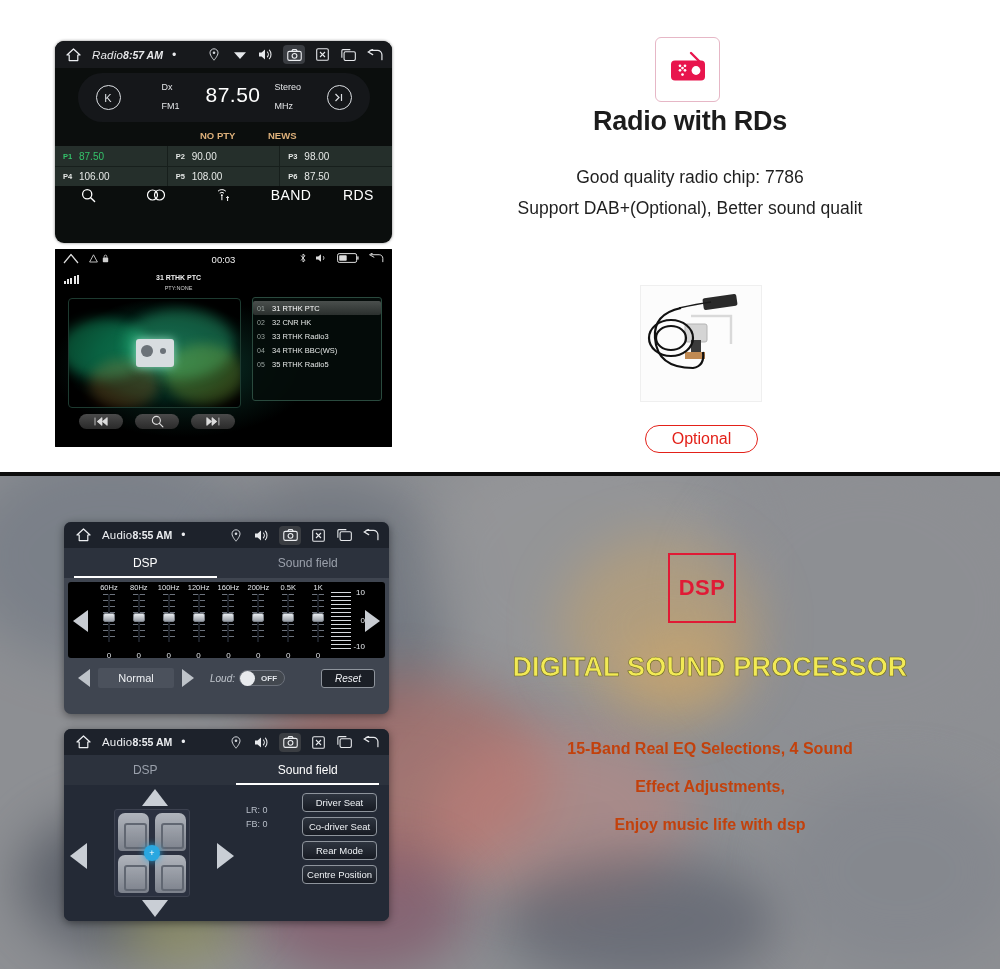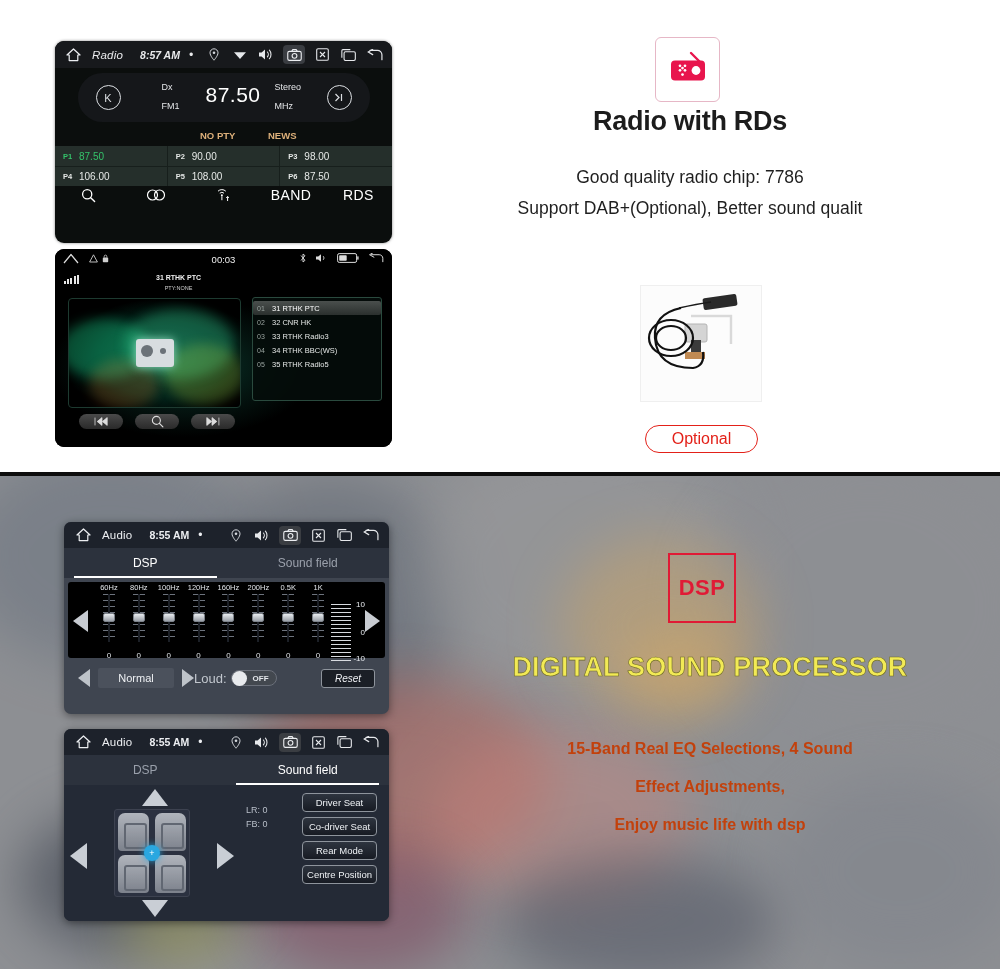--- a/index.html
+++ b/index.html
@@ -26,21 +26,21 @@
     position: absolute; left: 55px; top: 41px; width: 337px; height: 202px;
     background: #0b0e0d; border-radius: 9px; overflow: hidden;
     box-shadow: 0 0 3px rgba(0,0,0,.5);
   }
   .statusbar {
     height: 27px; background: #17191c; display: flex; align-items: center;
     padding: 0 9px; color: #e9eaec; font-size: 11px; position: relative; font-style: italic;
   }
   .sb-home { width: 18px; display:flex; align-items:center; justify-content:center; }
   .sb-title { margin-left: 10px; font-size: 11.5px; letter-spacing:.2px; }
-  .sb-time { margin-left: 17px; font-size: 10.5px; font-weight: bold; }
+  .sb-time { font-size: 10.5px; font-weight: bold; }
   .sb-dot { margin-left: 9px; font-size: 12px; line-height: 1; }
   .sb-right { margin-left: auto; display: flex; align-items: center; gap: 9px; }
   .sb-ic { width: 17px; height: 17px; display: flex; align-items: center; justify-content: center; }
   .sb-ic.hl { background: #3a3d42; border-radius: 4px; width: 22px; height: 19px; }
 
   
   .freq-ruler { height: 29px; background: #0b0e12; position: relative; }
   .ruler-ticks { position: absolute; left: 4px; right: 4px; top: 2px; height: 9px;
      background: repeating-linear-gradient(to right, #7d838c 0px, #7d838c 1px, transparent 1px, transparent 5.1px);
      border-top: 1px solid #7d838c;}
@@ -84,21 +84,21 @@
   .p-cell.active .p-idx, .p-cell.active .p-val { color: #34c26a; }
 
   
   .radio-bottom { height: 18px; background:#0b0e0d; display:flex; align-items:center; color:#fff;}
   .rb { flex:1; display:flex; align-items:center; justify-content:center; font-size:11px;}
   .rb.txt { font-size: 14px; letter-spacing:.4px;}
 
   
   .vis-screen {
     position:absolute; left:55px; top:249px; width:337px; height:198px;
-    background:#000; border-radius:9px; overflow:hidden;
+    background:#000; border-radius:1px; overflow:hidden;
   }
   .vis-status { height:20px; background:#000; display:flex; align-items:center; padding:0 8px; color:#d8d8d8; font-size:8px;}
   .vis-status .vtime { position:absolute; left:50%; transform:translateX(-50%); font-size:9.5px; color:#efefef;}
   .vis-right { margin-left:auto; display:flex; align-items:center; gap:9px;}
   .vis-body { position:relative; height:178px;
      background: radial-gradient(ellipse 170px 90px at 38% 55%, #0b3a2e 0%, #041410 48%, #000 78%); }
   .sig-bars { position:absolute; left:9px; top:6px; display:flex; align-items:flex-end; gap:1.2px; height:9px;}
   .sig-bars i { width:2px; background:#e6e6e6; display:block;}
   .rds-name { position:absolute; left:101px; top:4px; text-align:center; color:#f0f0f0; font-size:7px; font-weight:bold; line-height:1.5;}
   .rds-name small { display:block; font-size:5.5px; color:#cfcfcf; font-weight:normal;}
@@ -174,31 +174,31 @@
   .band .lbl { font-size:7.5px; color:#e3e6ea; margin-top:1px;}
   .band .track { position:absolute; top:12px; width:2px; height:48px; background:#1b1f26; left:50%; transform:translateX(-50%);}
   .band .ticks { position:absolute; top:12px; left:50%; transform:translateX(-50%); width:12px; height:48px;
      background: repeating-linear-gradient(to bottom, #6d737d 0 1px, transparent 1px 6px);}
   .band .knob { position:absolute; top:31px; left:50%; transform:translateX(-50%); width:12px; height:9px;
      background:linear-gradient(to bottom,#e9ecef,#9aa0a8); border-radius:2px; border:1px solid #7c828a;}
   .band .val { position:absolute; bottom:-2px; left:50%; transform:translateX(-50%); font-size:8px; color:#dfe2e6;}
   .arrow-l, .arrow-r { position:absolute; top:28px; width:0; height:0; }
   .arrow-l { left:5px; border-top:11px solid transparent; border-bottom:11px solid transparent; border-right:15px solid #c8ccd2;}
   .arrow-r { right:5px; border-top:11px solid transparent; border-bottom:11px solid transparent; border-left:15px solid #c8ccd2;}
-  .scale-box { position:absolute; right:24px; top:20px; width:30px; height:62px;}
+  .scale-box { position:absolute; right:24px; top:8px; width:30px; height:62px;}
   .scale-lines { position:absolute; left:0; top:2px; width:20px; height:58px;
      background: repeating-linear-gradient(to bottom, #d8dbe0 0 1.5px, transparent 1.5px 4px);}
   .scale-box em { position:absolute; right:-4px; font-size:8px; font-style:normal; color:#e7eaee;}
 
   .eq-ctrl { position:relative; height:28px; margin:6px 6px 0; display:flex; align-items:center;}
   .tri-l { width:0;height:0;border-top:9px solid transparent;border-bottom:9px solid transparent;border-right:12px solid #bec3c9; margin-left:8px;}
   .tri-r { width:0;height:0;border-top:9px solid transparent;border-bottom:9px solid transparent;border-left:12px solid #bec3c9; margin-left:8px;}
   .mode-box { width:76px; height:20px; background:#4b515c; border-radius:2px; display:flex; align-items:center; justify-content:center;
      color:#eef0f3; font-size:11px; margin-left:8px;}
-  .loud-lbl { margin-left:0; font-size:13px; color:#c2c7ce;}
+  .loud-lbl { margin-left:16px; font-size:10px; color:#c2c7ce;font-style:italic;}
   .toggle { margin-left:4px; width:46px; height:16px; border-radius:8px; background:#43484f; border:1px solid #6b707a;
      display:flex; align-items:center;}
   .toggle .kn { width:15px; height:15px; border-radius:50%; background:#e8eaed; margin-left:0px;}
   .toggle .off { margin-left:6px; font-size:8px; color:#e3e6ea; font-weight:bold;}
   .reset-btn { margin-left:auto; margin-right:8px; width:54px; height:19px; background:#1b1f26; border:1px solid #8e949c;
      border-radius:3px; display:flex; align-items:center; justify-content:center; color:#eef0f3; font-size:10px;font-style:italic;}
 
   
   .sf-body { position:relative; height:136px; background:#242a36;}
   .seat-pad { position:absolute; left:28px; top:4px; width:120px; height:128px;}

